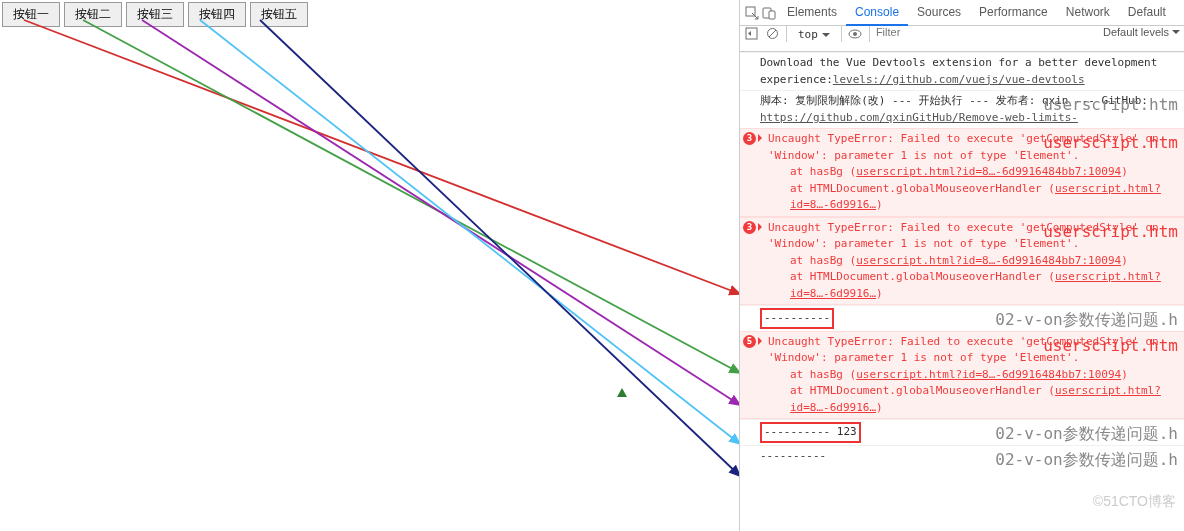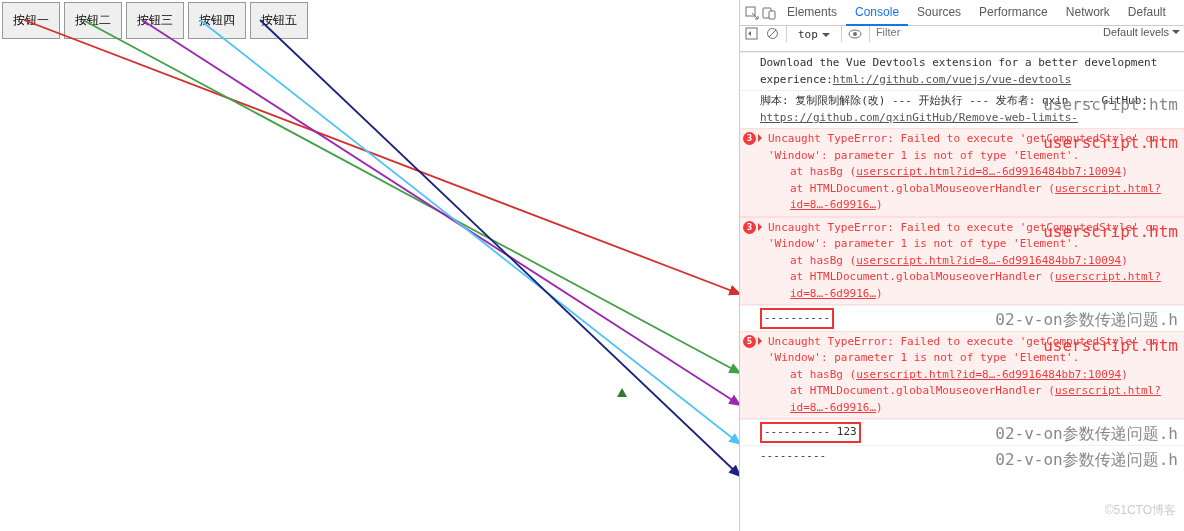--- a/index.html
+++ b/index.html
@@ -1,18 +1,18 @@
 <!DOCTYPE html>
 <html><head>
 <meta charset="utf-8">
 <style>
 *{box-sizing:border-box;margin:0;padding:0}
 body{font-family:"Microsoft YaHei",Arial,sans-serif;font-size:11px;background:#fff;position:relative;width:1184px;height:531px;overflow:hidden}
 .page-buttons{position:absolute;top:2px;left:2px;display:flex;gap:4px}
-.page-buttons button{font-size:12px;padding:9px 10px;background:#efefef;border:1px solid #999;cursor:pointer}
+.page-buttons button{font-size:12px;padding:3px 10px;background:#efefef;border:1px solid #999;cursor:pointer}
 .svg-lines{position:absolute;top:0;left:0;width:1184px;height:531px;pointer-events:none}
 .devtools{position:absolute;top:0;right:0;width:445px;height:531px;background:#fff;border-left:1px solid #ccc;font-family:Menlo,Consolas,monospace;font-size:11px;color:#222;display:flex;flex-direction:column}
 .dt-tabs{display:flex;align-items:center;border-bottom:1px solid #ccc;height:26px;padding:0 4px;gap:2px}
 .dt-ico{width:15px;height:15px;display:flex;align-items:center;justify-content:center;color:#6e6e6e;cursor:pointer}
 .dt-tab{padding:5px 9px;color:#5a5a5a;cursor:pointer;font-family:"Segoe UI",Arial,sans-serif;font-size:12px}
 .dt-tab.active{color:#1a73e8;border-bottom:2px solid #1a73e8}
 .dt-toolbar{display:flex;align-items:flex-start;border-bottom:1px solid #ccc;height:26px;padding:0 4px;gap:6px}
 .dt-toolbar .sep{width:1px;height:16px;background:#ccc}
 .ctx{font-size:11px;color:#333;border:1px solid transparent;padding:1px 4px;display:flex;align-items:center;gap:4px}
 .ctx:after{content:"";border:4px solid transparent;border-top-color:#555;margin-top:4px}
@@ -26,21 +26,21 @@
 .msg .src{position:absolute;right:6px;top:2px;color:#888;cursor:pointer;font-size:16px}
 .msg a,.msg .ul{color:#545454;text-decoration:underline;cursor:pointer}
 .msg.error{background:#fff0f0;border-top:1px solid #fdd;border-bottom:1px solid #fdd;color:#ef3b3b}
 .msg.error .src,.msg.error a,.msg.error .ul{color:#ef3b3b}
 .badge{position:absolute;left:3px;top:3px;width:13px;height:13px;border-radius:50%;background:#ef3b3b;color:#fff;font-size:9px;line-height:13px;text-align:center;font-weight:bold}
 .caret{position:absolute;left:7px;top:5px;width:0;height:0;border:4px solid transparent;border-left-color:#888}
 .msg.error .caret{border-left-color:#ef3b3b;left:18px}
 .msg.error.has-badge{padding-left:28px}
 .stack{padding-left:22px}
 .redbox{border:2px solid #e33;display:inline-block;padding:0 2px}
-.watermark{position:absolute;right:8px;bottom:12px;font-size:12px;color:#ccc;font-family:Arial}
+.watermark{position:absolute;right:8px;bottom:20px;font-size:14px;color:#ccc;font-family:Arial}
 </style>
 </head>
 <body>
 
 <div class="page-buttons" id="btns">
     <button>按钮一</button>
     <button>按钮二</button>
     <button>按钮三</button>
     <button>按钮四</button>
     <button>按钮五</button>
@@ -117,21 +117,21 @@
           <circle cx="7" cy="5" r="2" fill="#6e6e6e"></circle>
         </svg>
       </span>
     <span class="sep"></span>
     <div class="filter-wrap">
         <input placeholder="Filter" style="">
       </div>
     <span class="levels">Default levels</span>
   </div>
   <div class="console-body" id="console">
-      <div class="msg info">Download the Vue Devtools extension for a better development experience:<a>html://github.com/vuejs/vue-devtools</a></div>
+      <div class="msg info">Download the Vue Devtools extension for a better development experience:<a>levels://github.com/vuejs/vue-devtools</a></div>
       <div class="msg info"><span class="src">userscript.htm</span>脚本: 复制限制解除(改) --- 开始执行 --- 发布者: qxin --- GitHub: <a>https://github.com/qxinGitHub/Remove-web-limits-</a></div>
       <div class="msg error has-badge"><span class="badge">3</span><span class="caret"></span><span class="src">userscript.htm</span>Uncaught TypeError: Failed to execute 'getComputedStyle' on 'Window': parameter 1 is not of type 'Element'.<div class="stack">at hasBg (<span class="ul">userscript.html?id=8…-6d9916484bb7:10094</span>)<br>at HTMLDocument.globalMouseoverHandler (<span class="ul">userscript.html?id=8…-6d9916…</span>)</div></div>
       <div class="msg error has-badge"><span class="badge">3</span><span class="caret"></span><span class="src">userscript.htm</span>Uncaught TypeError: Failed to execute 'getComputedStyle' on 'Window': parameter 1 is not of type 'Element'.<div class="stack">at hasBg (<span class="ul">userscript.html?id=8…-6d9916484bb7:10094</span>)<br>at HTMLDocument.globalMouseoverHandler (<span class="ul">userscript.html?id=8…-6d9916…</span>)</div></div>
       <div class="msg info"><span class="src">02-v-on参数传递问题.h</span><span class="redbox">----------</span></div>
       <div class="msg error has-badge"><span class="badge">5</span><span class="caret"></span><span class="src">userscript.htm</span>Uncaught TypeError: Failed to execute 'getComputedStyle' on 'Window': parameter 1 is not of type 'Element'.<div class="stack">at hasBg (<span class="ul">userscript.html?id=8…-6d9916484bb7:10094</span>)<br>at HTMLDocument.globalMouseoverHandler (<span class="ul">userscript.html?id=8…-6d9916…</span>)</div></div>
       <div class="msg info"><span class="src">02-v-on参数传递问题.h</span><span class="redbox">---------- 123</span></div>
       <div class="msg info"><span class="src">02-v-on参数传递问题.h</span>----------</div>
     </div>
 </div>
 

